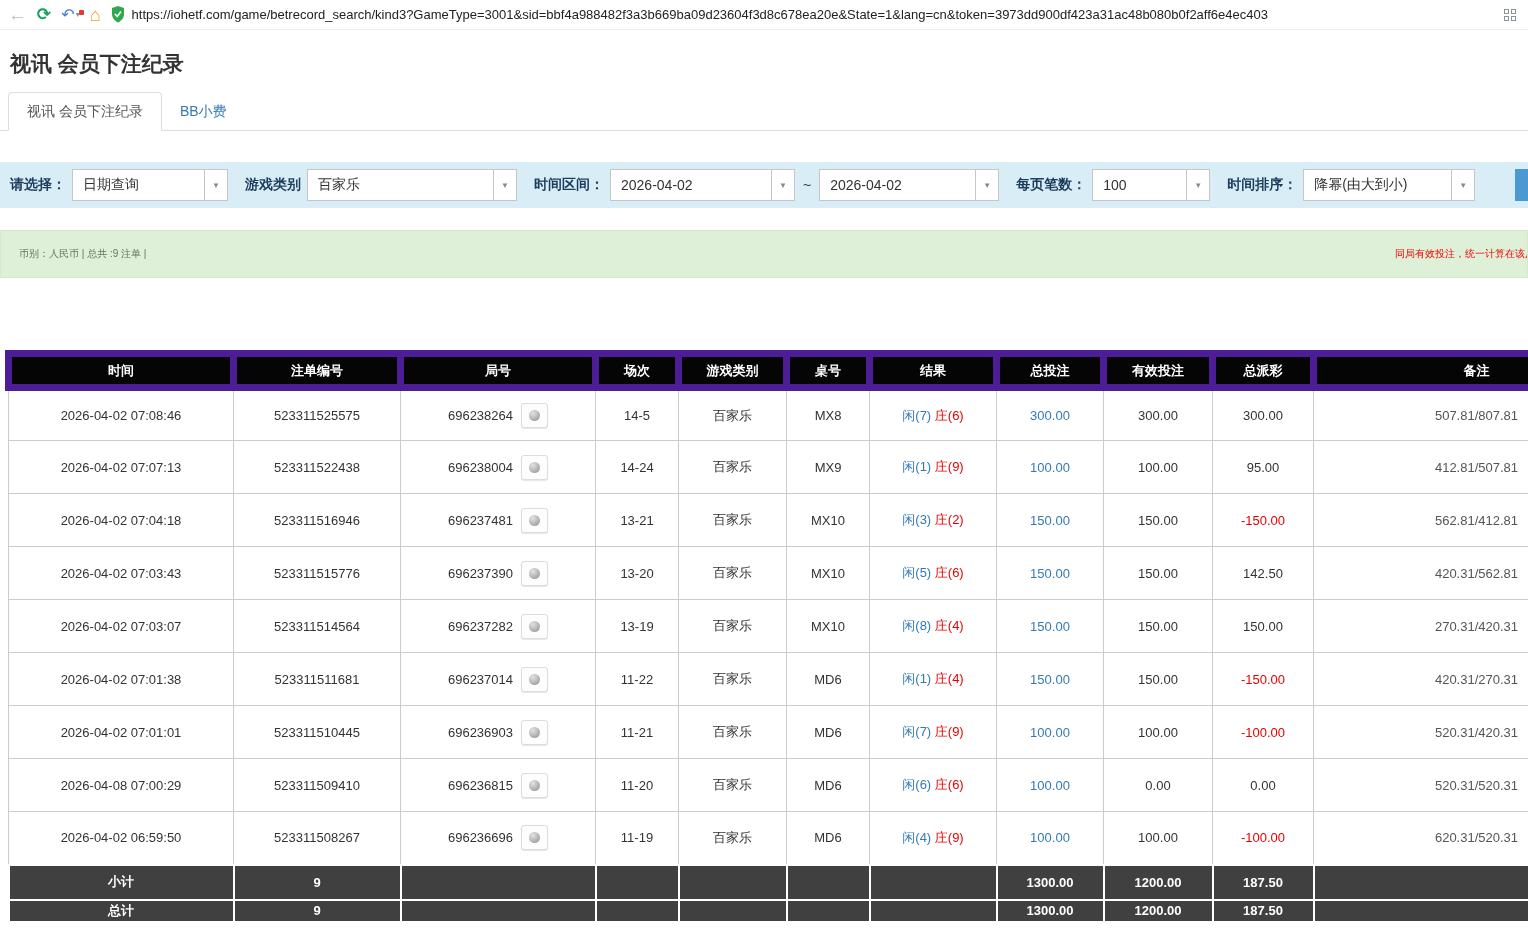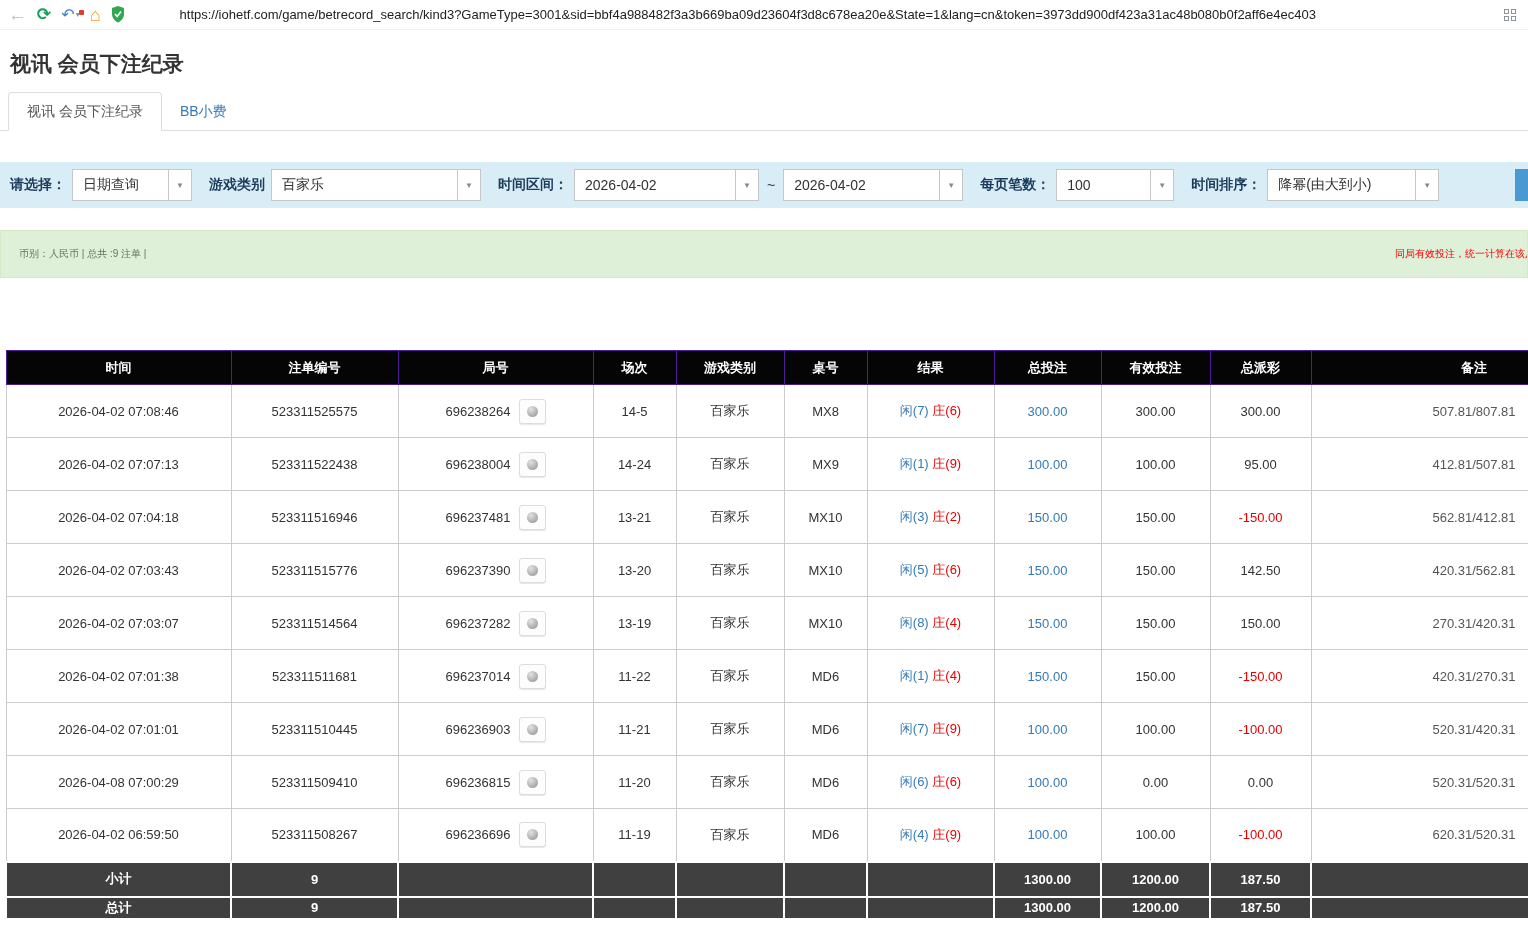--- a/index.html
+++ b/index.html
@@ -12,21 +12,21 @@
   .nav-ico { font-size:17px; line-height:1; cursor:pointer; }
   .ico-back { color:#b9bdc1; font-size:19px; }
   .ico-refresh { color:#17a05c; font-weight:bold; }
   .undo-wrap { display:flex; align-items:center; position:relative; }
   .ico-undo { color:#3f7fd6; font-size:16px; }
   .undo-caret { font-size:8px; color:#8a8f98; margin-left:1px; }
   .red-dot { position:absolute; width:5px; height:5px; background:#e23b2e;
     border-radius:1px; right:-4px; top:3px; }
   .ico-home { color:#f2a024; font-size:18px; }
   .address-bar { flex:1; display:flex; align-items:center; gap:7px; overflow:hidden; }
-  .url { font-size:13px; color:#222; white-space:nowrap; overflow:hidden;margin-left:48px; }
+  .url { font-size:13px; color:#222; white-space:nowrap; overflow:hidden; }
   .grid-ico { display:grid; grid-template-columns:5px 5px; grid-template-rows:5px 5px;
     gap:2px; margin-right:4px; cursor:pointer; }
   .grid-ico i { border:1.5px solid #8b9298; display:block; }
 
   
   .page-title { font-size:21px; font-weight:bold; color:#333; margin:20px 0 0 10px; }
   .tabs { display:flex; align-items:flex-end; border-bottom:1px solid #ddd;
     margin-top:14px; padding-left:8px; height:39px; }
   .tab { padding:0 18px; line-height:37px; font-size:14px; white-space:nowrap; }
   .tab.active { background:#fff; border:1px solid #ddd; border-bottom:1px solid #fff;
@@ -37,38 +37,38 @@
   .filter-bar { position:relative; margin-top:31px; height:46px; background:#d9edf7;
     display:flex; align-items:center; padding:0 10px; gap:6px; font-size:14px; overflow:hidden; }
   .f-label { font-weight:bold; color:#1c3c5c; white-space:nowrap; }
   .g { margin-left:11px; }
   .combo { background:#fff; border:1px solid #c6c6c6; height:32px; display:flex;
     align-items:stretch; cursor:pointer; flex:none; }
   .combo .val { flex:1; display:flex; align-items:center; padding:0 10px;
     color:#333; font-size:14px; white-space:nowrap; overflow:hidden; }
   .combo .arrow { width:23px; border-left:1px solid #c6c6c6; display:flex;
     align-items:center; justify-content:center; color:#8a8a8a; font-size:8px; }
-  .w148{width:120px}.w210{width:210px}.w185{width:185px}.w180{width:180px}
+  .w148{width:156px}.w210{width:210px}.w185{width:185px}.w180{width:180px}
   .w118{width:118px}.w192{width:172px}
   .tilde { color:#333; margin:0 2px; }
   .search-btn { position:absolute; right:0; top:7px; width:13px; height:32px;
     background:#4a99d3; border:none; cursor:pointer; }
 
   
   .summary-bar { position:relative; margin-top:22px; height:48px; background:#dff0d8;
     border:1px solid #d6e9c6; display:flex; align-items:center; padding:0 18px;
     font-size:10px; overflow:hidden; }
   .summary-left { color:#66725f; }
   .summary-right { position:absolute; right:-8px; color:#f30000; white-space:nowrap; }
 
   
   .table-wrap { margin-top:72px; padding-left:5px; width:1528px; overflow:hidden; }
   table { border-collapse:collapse; table-layout:fixed; width:1631px; font-size:13px; }
   thead th { background:#050505; color:#fff; font-weight:bold; height:34px;
-    border:1px solid #4c1d95; text-align:center; }
+    border:7px solid #4c1d95; text-align:center; }
   tbody td { background:#fff; border:1px solid #ccc; height:53px; text-align:center;
     color:#333; vertical-align:middle; }
   td.blue { color:#337ab7; }
   td.red { color:#e80000; }
   td.note { color:#555; }
   .res-player { color:#337ab7; }
   .res-banker { color:#e80000; }
   .round-num { vertical-align:middle; }
   .video-icon { display:inline-flex; width:27px; height:25px; background:#fdfdfd;
     border:1px solid #ddd; border-radius:3px; margin-left:8px; align-items:center;

